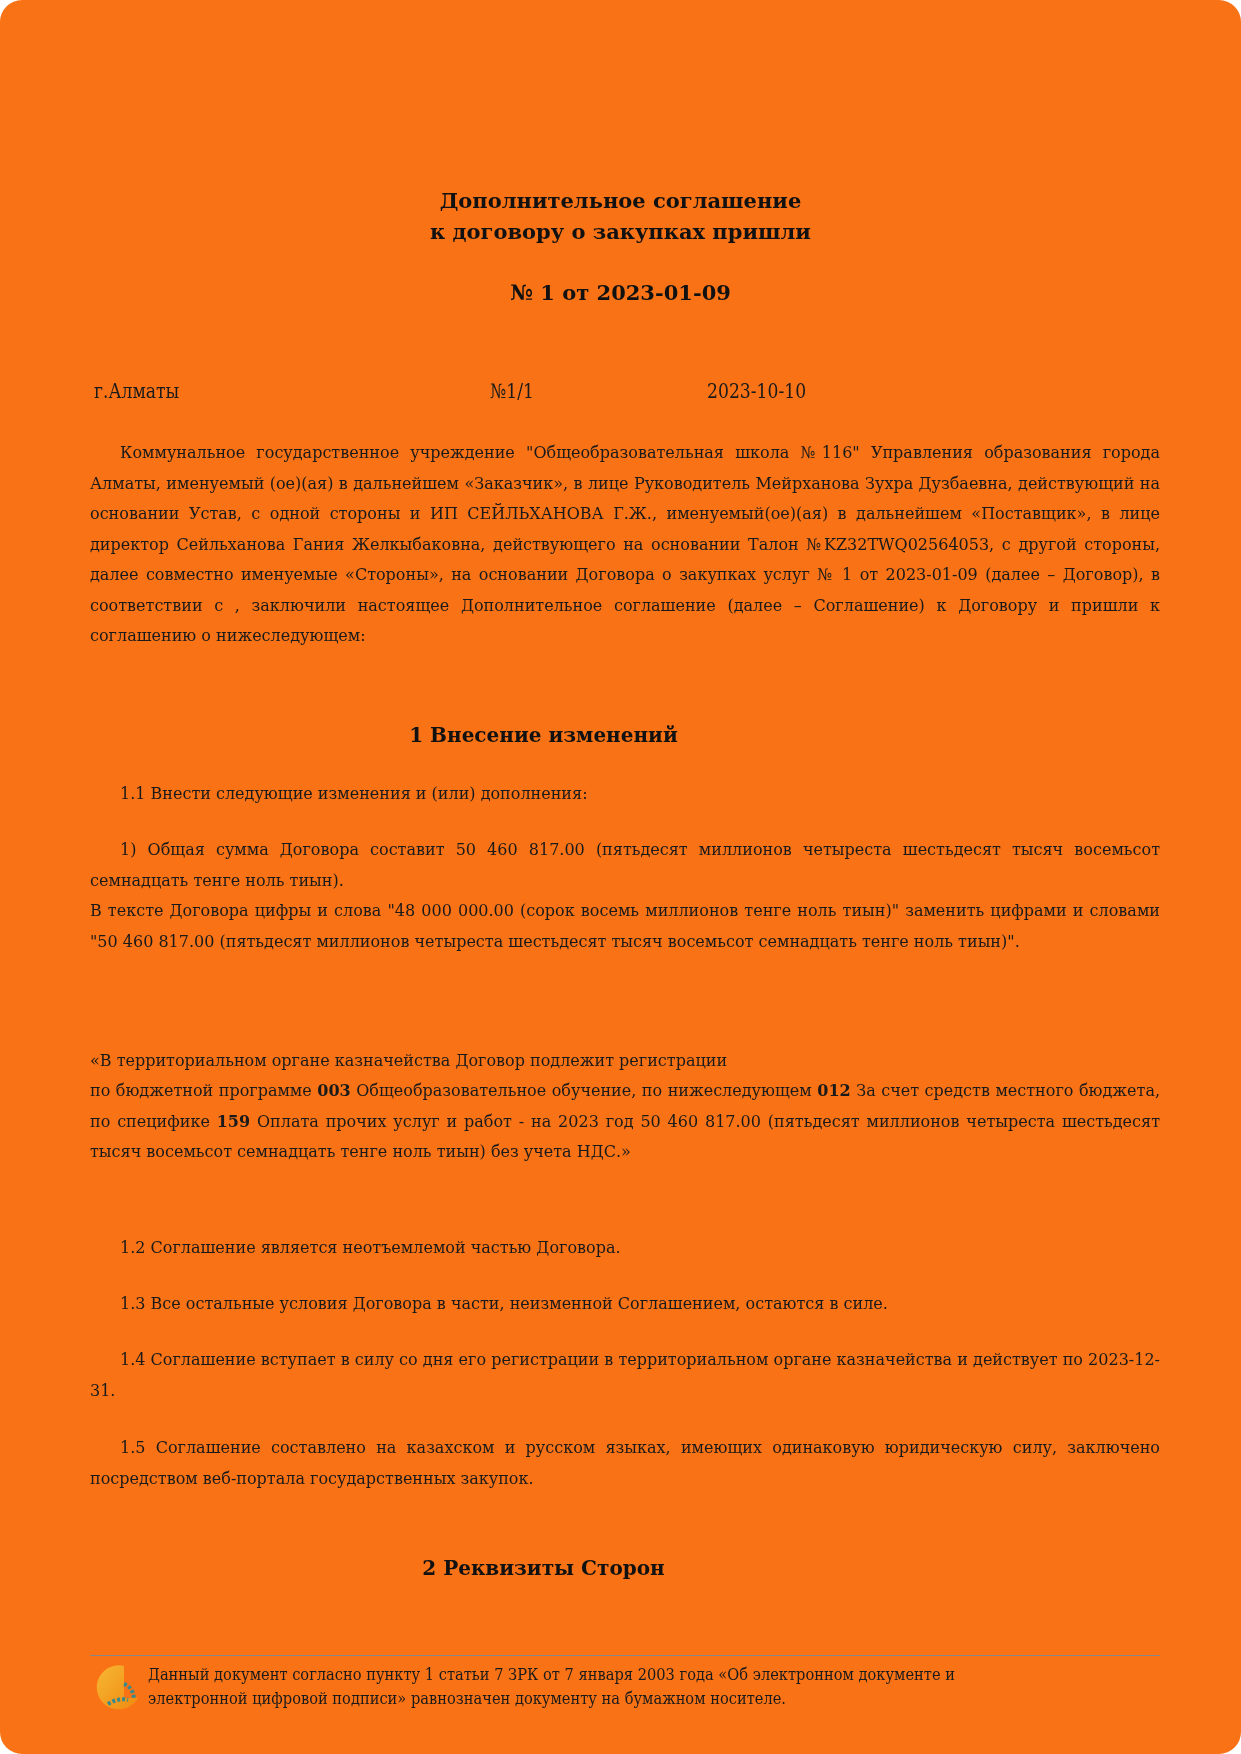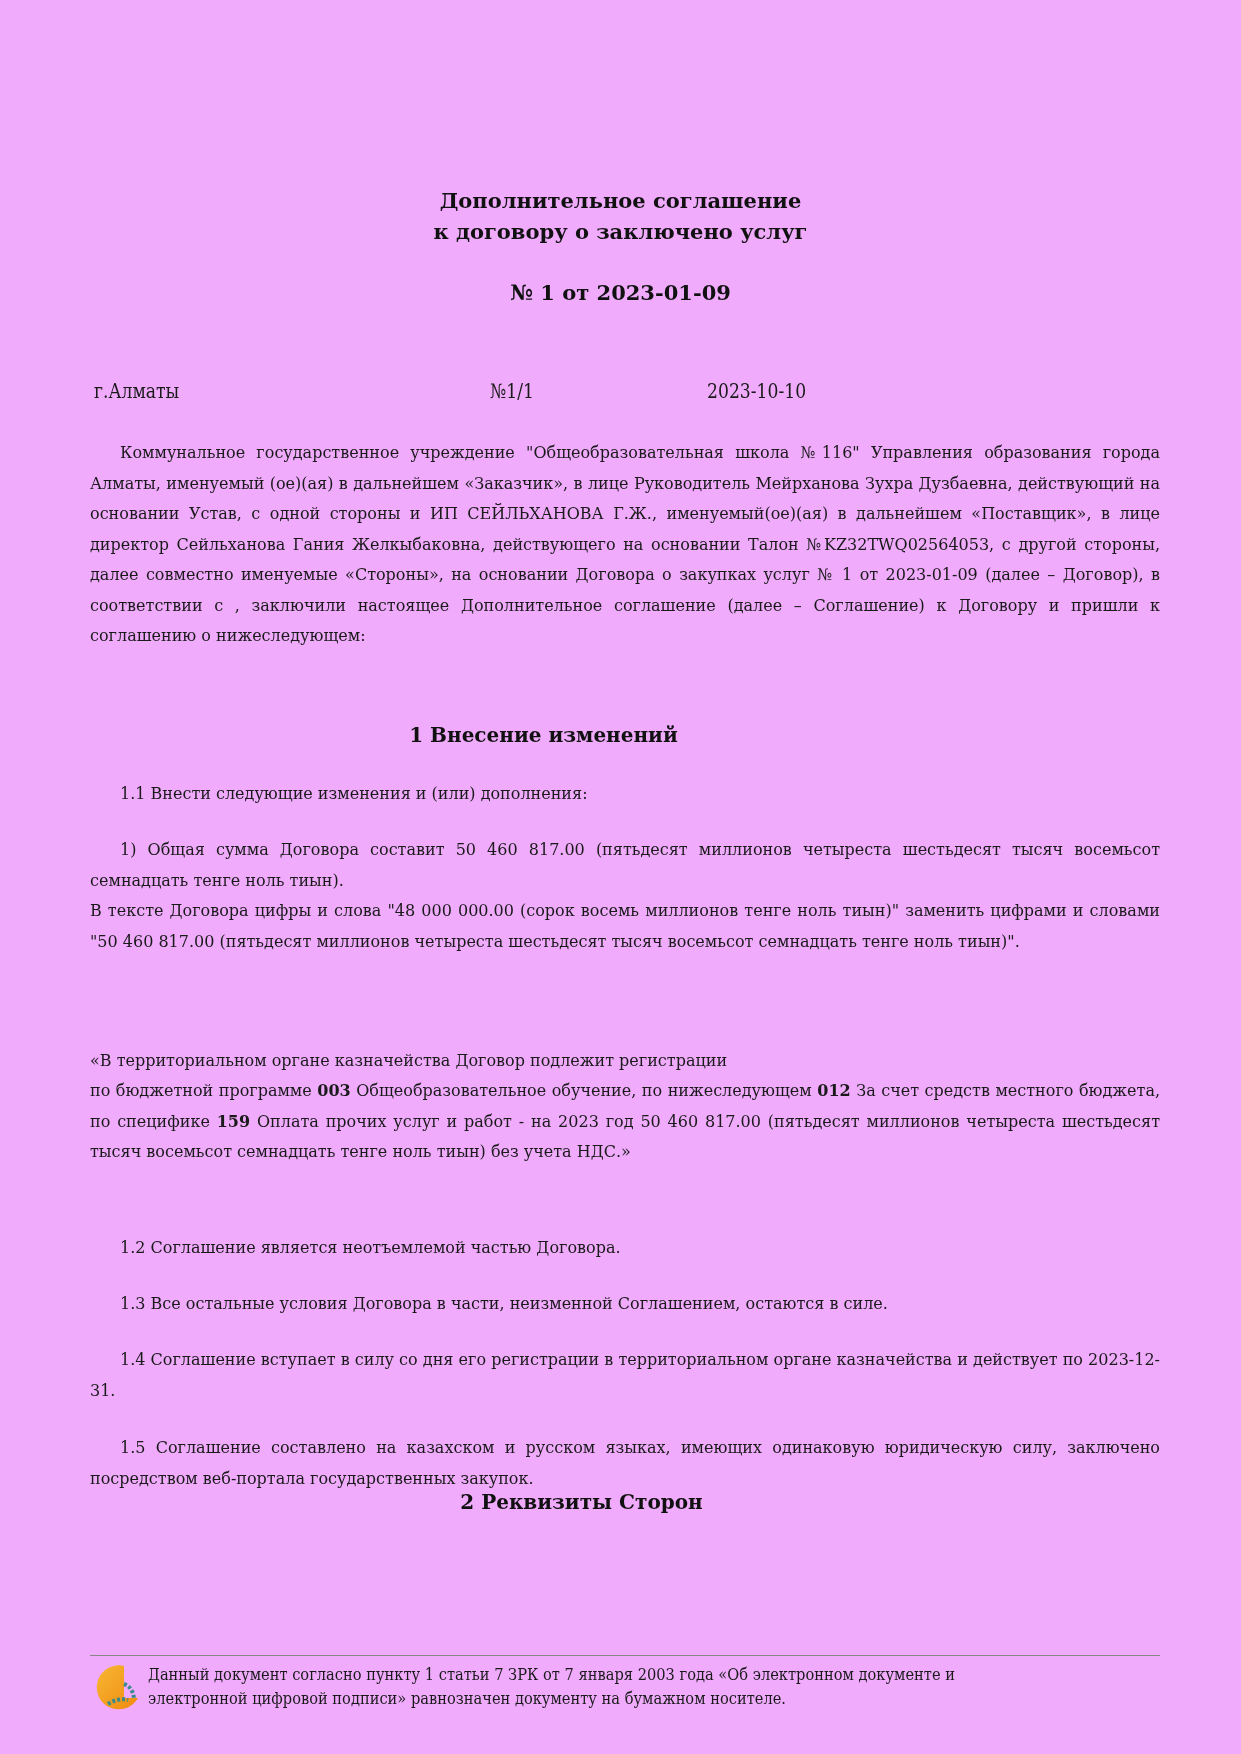--- a/index.html
+++ b/index.html
@@ -1,18 +1,18 @@
 <!DOCTYPE html>
 <html><head>
 <meta charset="utf-8">
 <style>
   html, body { margin: 0; padding: 0; background: #ffffff; }
   body { width: 1241px; height: 1754px; position: relative; overflow: hidden;
          font-family: "DejaVu Serif", serif; color: #1a1a1a; }
-  .page { position: absolute; left: 0; top: 0; width: 1241px; height: 1754px; background: #f0abfc; }
+  .page { position: absolute; left: 0; top: 0; width: 1241px; height: 1754px; background: #f97316; border-radius: 22px; }
   .title { position: absolute; left: 0; width: 1241px; text-align: center;
            font-weight: bold; font-size: 21px; color: #111; }
   .row { position: absolute; top: 379px; font-size: 20px; font-family: "DejaVu Serif", serif;
          transform: scaleX(0.86); transform-origin: left top; }
   .para { position: absolute; left: 90px; width: 1070px; font-size: 16px; line-height: 30.5px;
           text-align: justify; color: #1a1a1a; }
   .para .ind { display: inline-block; width: 30px; }
   .sec { position: absolute; left: 0; width: 1087px; text-align: center; font-weight: bold;
          font-size: 20px; color: #111; }
   .footer-line { position: absolute; left: 90px; width: 1070px; top: 1655px; height: 0;
@@ -21,21 +21,21 @@
                  color: #1a1a1a; transform: scaleX(0.86); transform-origin: left top; width: 1170px; }
   .logo { position: absolute; left: 94px; top: 1664px; width: 46px; height: 46px; }
   b.num { font-weight: bold; }
 </style>
 </head>
 <body>
 
 <div class="page">
 
   <div class="title" style="top:188px;">Дополнительное соглашение</div>
-  <div class="title" style="top:219px;">к договору о заключено услуг</div>
+  <div class="title" style="top:219px;">к договору о закупках пришли</div>
   <div class="title" style="top:280px;">№ 1 от 2023-01-09</div>
 
   <div class="row" style="left:94px;">г.Алматы</div>
   <div class="row" style="left:490px;">№1/1</div>
   <div class="row" style="left:707px;">2023-10-10</div>
 
   <div class="para" style="top:438px;">
     <span class="ind"></span><span>Коммунальное государственное учреждение "Общеобразовательная школа №116" Управления образования города Алматы, именуемый (ое)(ая) в дальнейшем «Заказчик», в лице Руководитель Мейрханова Зухра Дузбаевна, действующий на основании Устав, с одной стороны и ИП СЕЙЛЬХАНОВА Г.Ж., именуемый(ое)(ая) в дальнейшем «Поставщик», в лице директор Сейльханова Гания Желкыбаковна, действующего на основании Талон №KZ32TWQ02564053, с другой стороны, далее совместно именуемые «Стороны», на основании Договора о закупках услуг № 1 от 2023-01-09 (далее – Договор), в соответствии с , заключили настоящее Дополнительное соглашение (далее – Соглашение) к Договору и пришли к соглашению о нижеследующем:</span>
   </div>
 
@@ -65,21 +65,21 @@
   </div>
 
   <div class="para" style="top:1345px;">
     <span class="ind"></span><span>1.4 Соглашение вступает в силу со дня его регистрации в территориальном органе казначейства и действует по 2023-12-31.</span>
   </div>
 
   <div class="para" style="top:1433px;">
     <span class="ind"></span><span>1.5 Соглашение составлено на казахском и русском языках, имеющих одинаковую юридическую силу, заключено посредством веб-портала государственных закупок.</span>
   </div>
 
-  <div class="sec" style="top:1490px;margin-left:38px;">2 Реквизиты Сторон</div>
+  <div class="sec" style="top:1556px;">2 Реквизиты Сторон</div>
 
   <div class="footer-line"></div>
 
   <svg class="logo" viewBox="0 0 46 46">
     <defs>
       <linearGradient id="sunGrad" x1="0" y1="0" x2="1" y2="1">
         <stop offset="0" stop-color="#f7b733"></stop>
         <stop offset="1" stop-color="#f08a10"></stop>
       </linearGradient>
     </defs>

